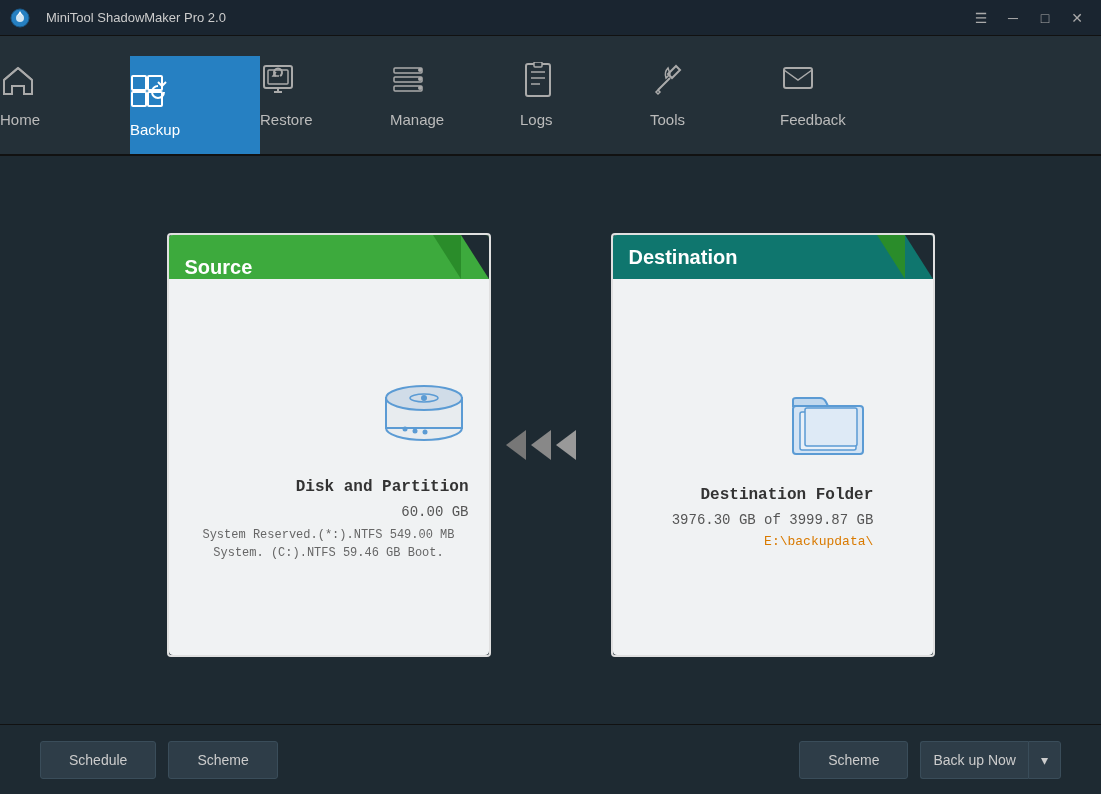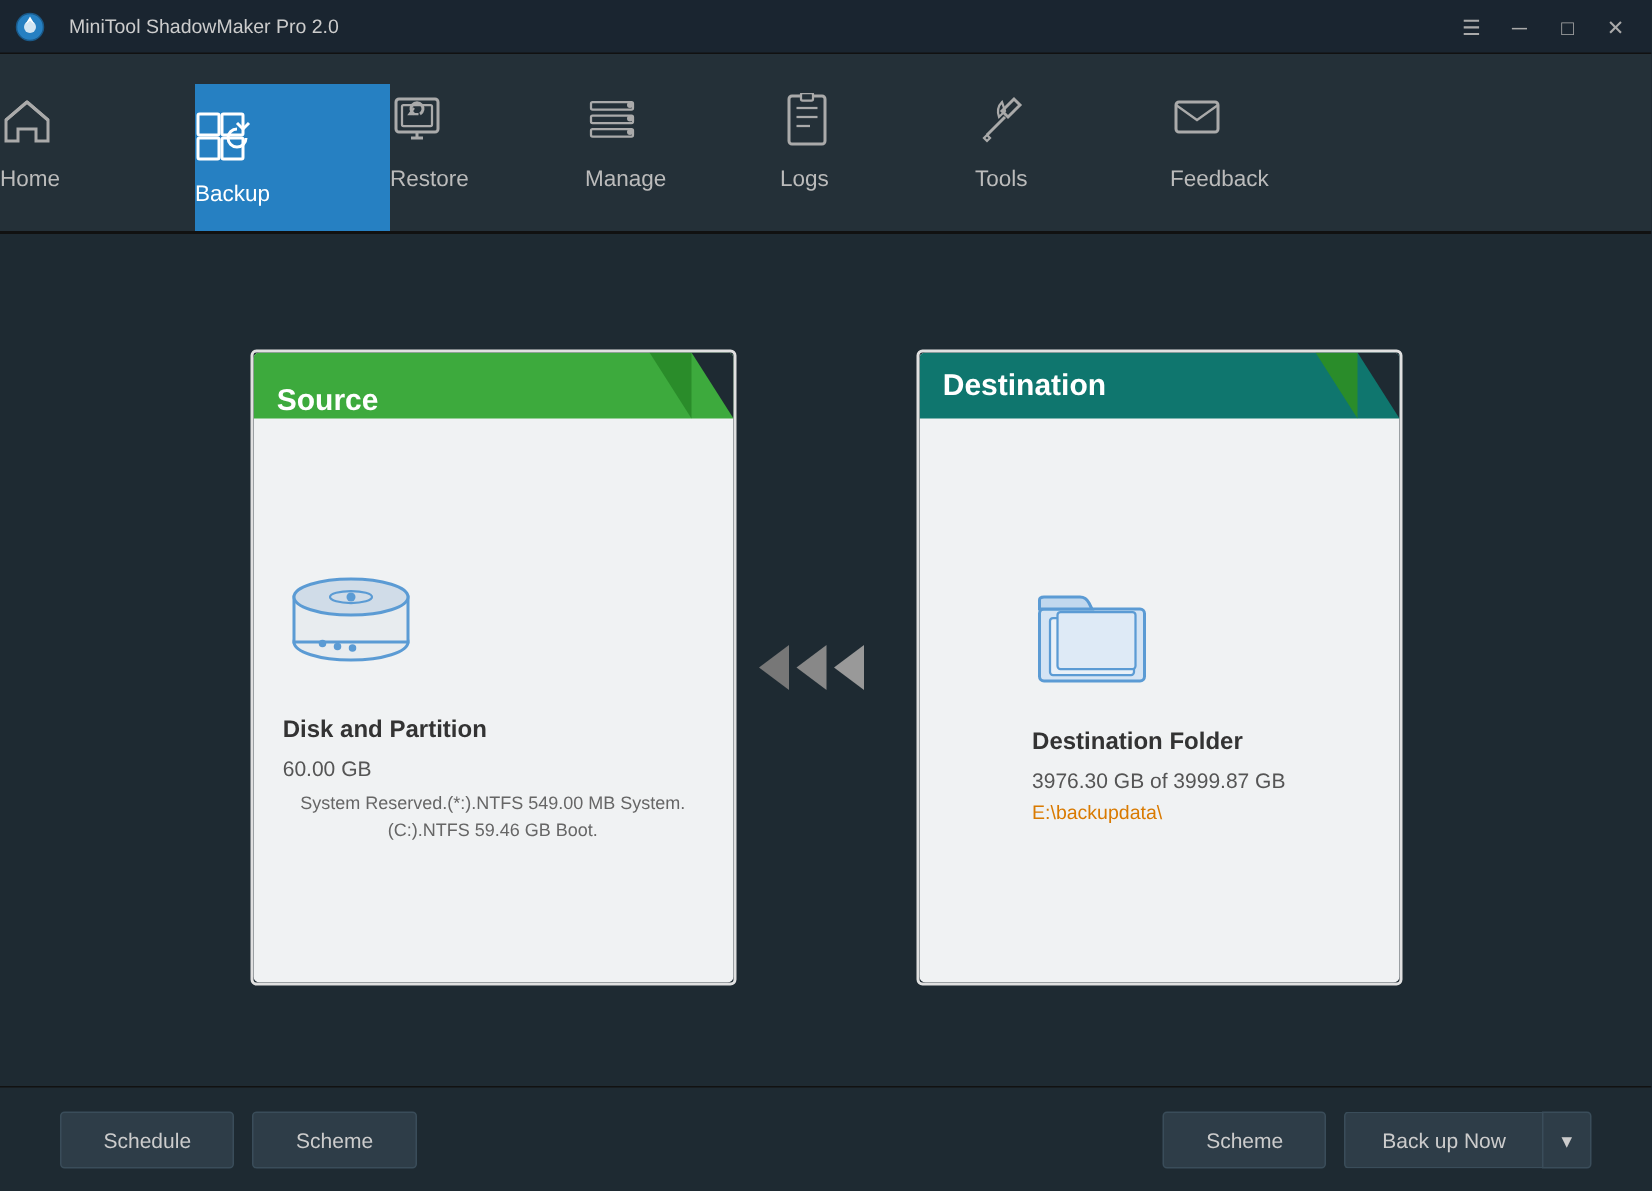--- a/index.html
+++ b/index.html
@@ -125,25 +125,26 @@
       background: #3daa3d;
     }
     .card-header-label {
       color: #fff;
       font-size: 20px;
       font-weight: 600;
     }
     .card-body {
       display: flex;
       flex-direction: column;
-      align-items: flex-start;
+      align-items: flex-end;
       justify-content: center;
       flex: 1;
       padding: 20px;
       text-align: center;
+      font-family: Liberation Mono, monospace;
     }
     .card-icon-area {
       margin-bottom: 20px;
     }
     .card-title {
       font-weight: 700;
       color: #333;
       font-size: 16px;
       margin-bottom: 8px;
     }
@@ -195,21 +196,21 @@
       border: 1px solid #3a4d5a;
       padding: 10px 28px;
       font-size: 14px;
       cursor: pointer;
       border-radius: 3px;
     }
     .backup-btn {
       background: #2e3d48;
       color: #ccc;
       border: 1px solid #3a4d5a;
-      padding: 10px 24px;
+      padding: 10px 12px;
       font-size: 14px;
       cursor: pointer;
       border-radius: 3px 0 0 3px;
       border-right: none;
     }
     .backup-dropdown {
       background: #2e3d48;
       color: #ccc;
       border: 1px solid #3a4d5a;
       padding: 10px 12px;

